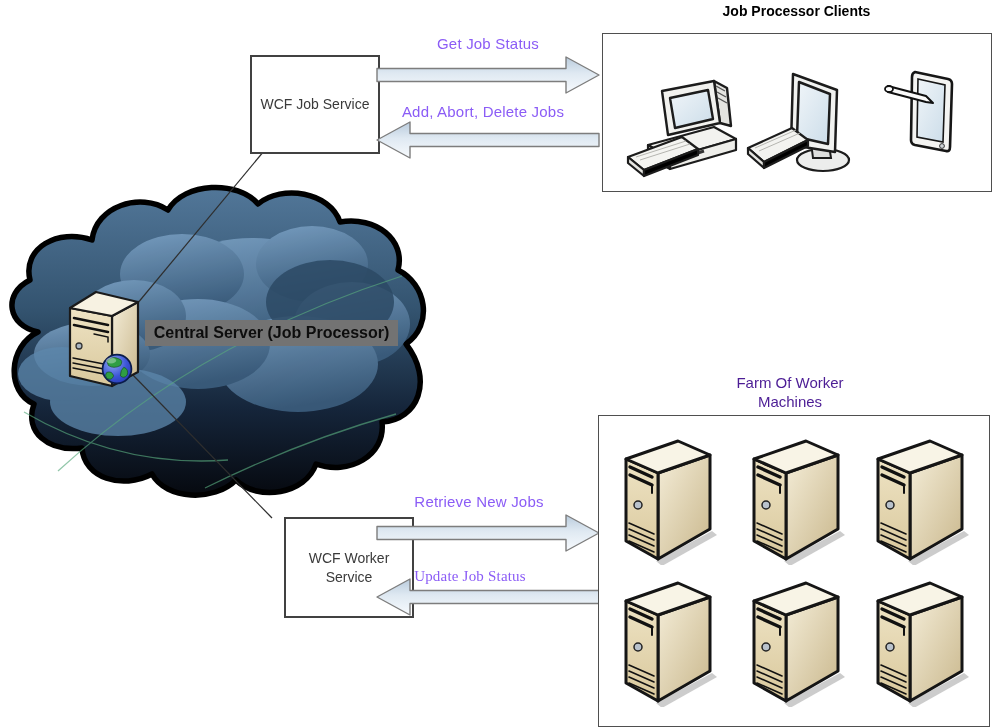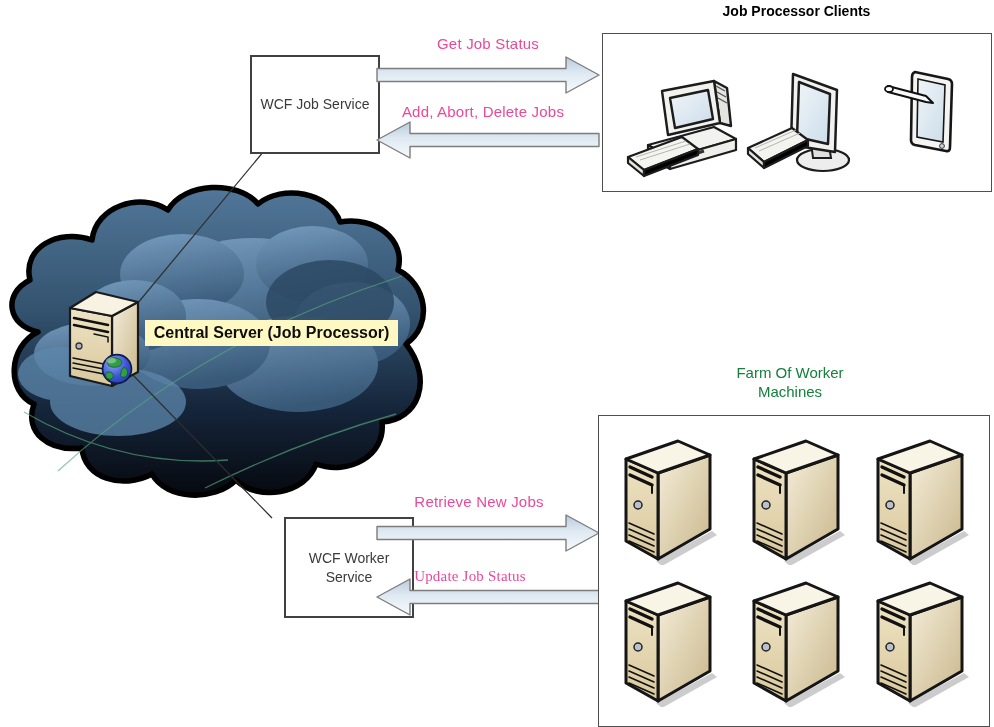--- a/index.html
+++ b/index.html
@@ -4,50 +4,50 @@
 <style>
   html,body{margin:0;padding:0;background:#fff;}
   .canvas{
     position:relative;width:994px;height:727px;background:#ffffff;
     font-family:"Liberation Sans",sans-serif;overflow:hidden;color:#000;
   }
   .abs{position:absolute;}
   
   .clients-title{left:602px;top:3px;width:389px;text-align:center;
     font-size:14px;font-weight:bold;color:#000;}
-  .farm-title{left:640px;top:363px;width:300px;text-align:center;
-    font-size:15px;line-height:19px;color:#15803d;}
+  .farm-title{left:640px;top:373px;width:300px;text-align:center;
+    font-size:15px;line-height:19px;color:#4c1d95;}
   
   .big-box{border:1px solid #4f4f4f;background:#fff;}
   .clients-box{left:602px;top:33px;width:388px;height:157px;}
   .farm-box{left:598px;top:415px;width:390px;height:310px;}
   
   .svc-box{border:2px solid #414141;background:#fff;display:flex;flex-direction:column;
     align-items:center;justify-content:center;text-align:right;
     font-size:14px;line-height:19px;color:#3a3a3a;}
   .job-box{left:250px;top:55px;width:126px;height:95px;}
   .worker-box{left:252px;top:517px;width:126px;height:97px;margin-left:32px;}
   
-  .flow-label{text-align:center;font-size:15px;color:#ec4899;letter-spacing:.2px;}
+  .flow-label{text-align:center;font-size:15px;color:#8b5cf6;letter-spacing:.2px;}
   .fl1{left:377px;top:35px;width:222px;}
   .fl2{left:367px;top:103px;width:232px;}
   .fl3{left:368px;top:493px;width:222px;}
   .fl4{left:359px;top:568px;width:222px;font-family:Liberation Serif, serif;}
   
   .arrow{width:222px;height:38px;overflow:visible;}
   .a1{left:377px;top:56px;}
   .a2{left:377px;top:121px;}
   .a3{left:377px;top:514px;}
   .a4{left:377px;top:578px;}
   
   .cloud{left:0px;top:176px;width:434px;height:330px;overflow:visible;}
   .lines{left:0;top:0;width:994px;height:727px;pointer-events:none;}
   .central-server{left:66px;top:286px;width:76px;height:104px;overflow:visible;}
   .globe{left:100px;top:352px;width:34px;height:34px;overflow:visible;}
-  .central-label{left:145px;top:320px;width:253px;height:26px;background:#fef9c3;
+  .central-label{left:145px;top:320px;width:253px;height:26px;background:#737373;
     font-weight:bold;font-size:16px;line-height:26px;text-align:center;color:#0d0d0d;}
   
   .desktop-icon{left:626px;top:71px;width:112px;height:112px;}
   .monitor-icon{left:746px;top:66px;width:110px;height:112px;}
   .tablet-icon{left:882px;top:58px;width:80px;height:104px;}
   
   .machine{width:100px;height:140px;overflow:visible;}
   .m1{left:618px;top:425px;} .m2{left:746px;top:425px;} .m3{left:870px;top:425px;}
   .m4{left:618px;top:567px;} .m5{left:746px;top:567px;} .m6{left:870px;top:567px;}
 </style>

